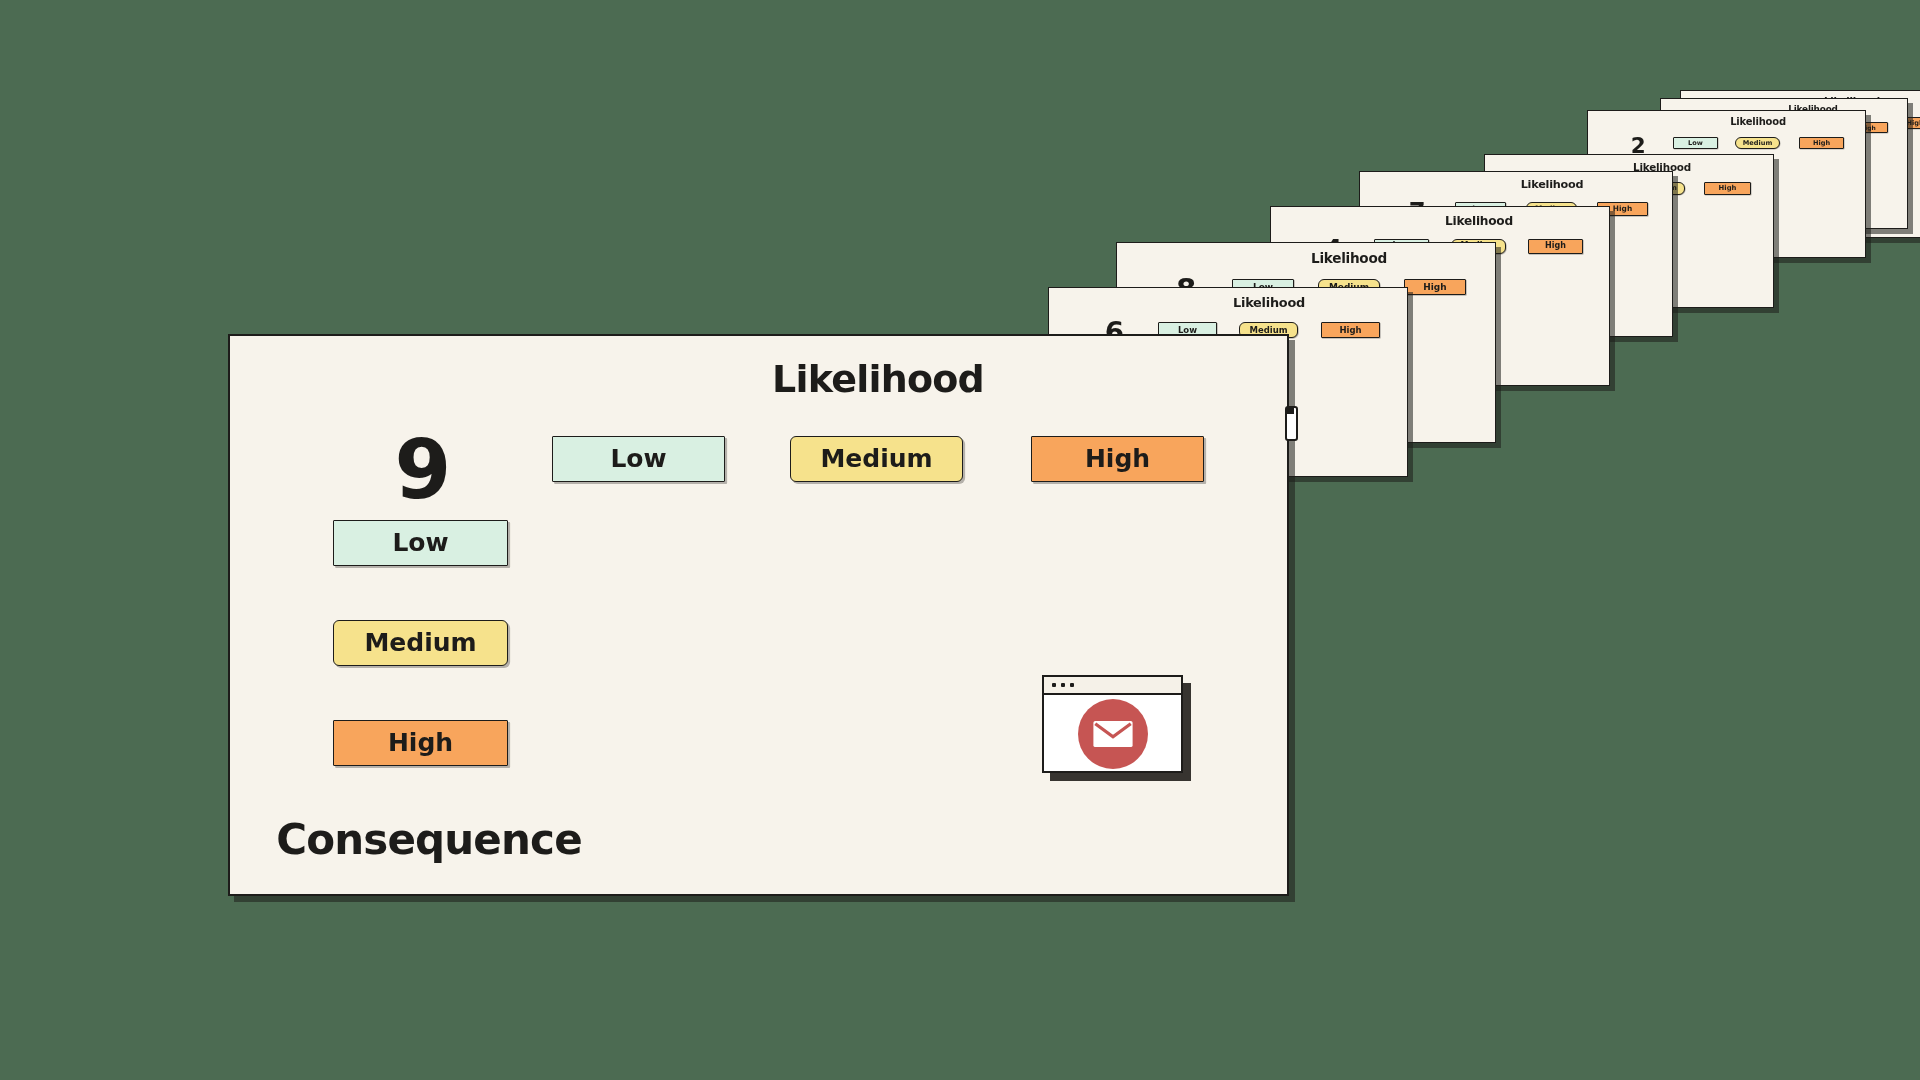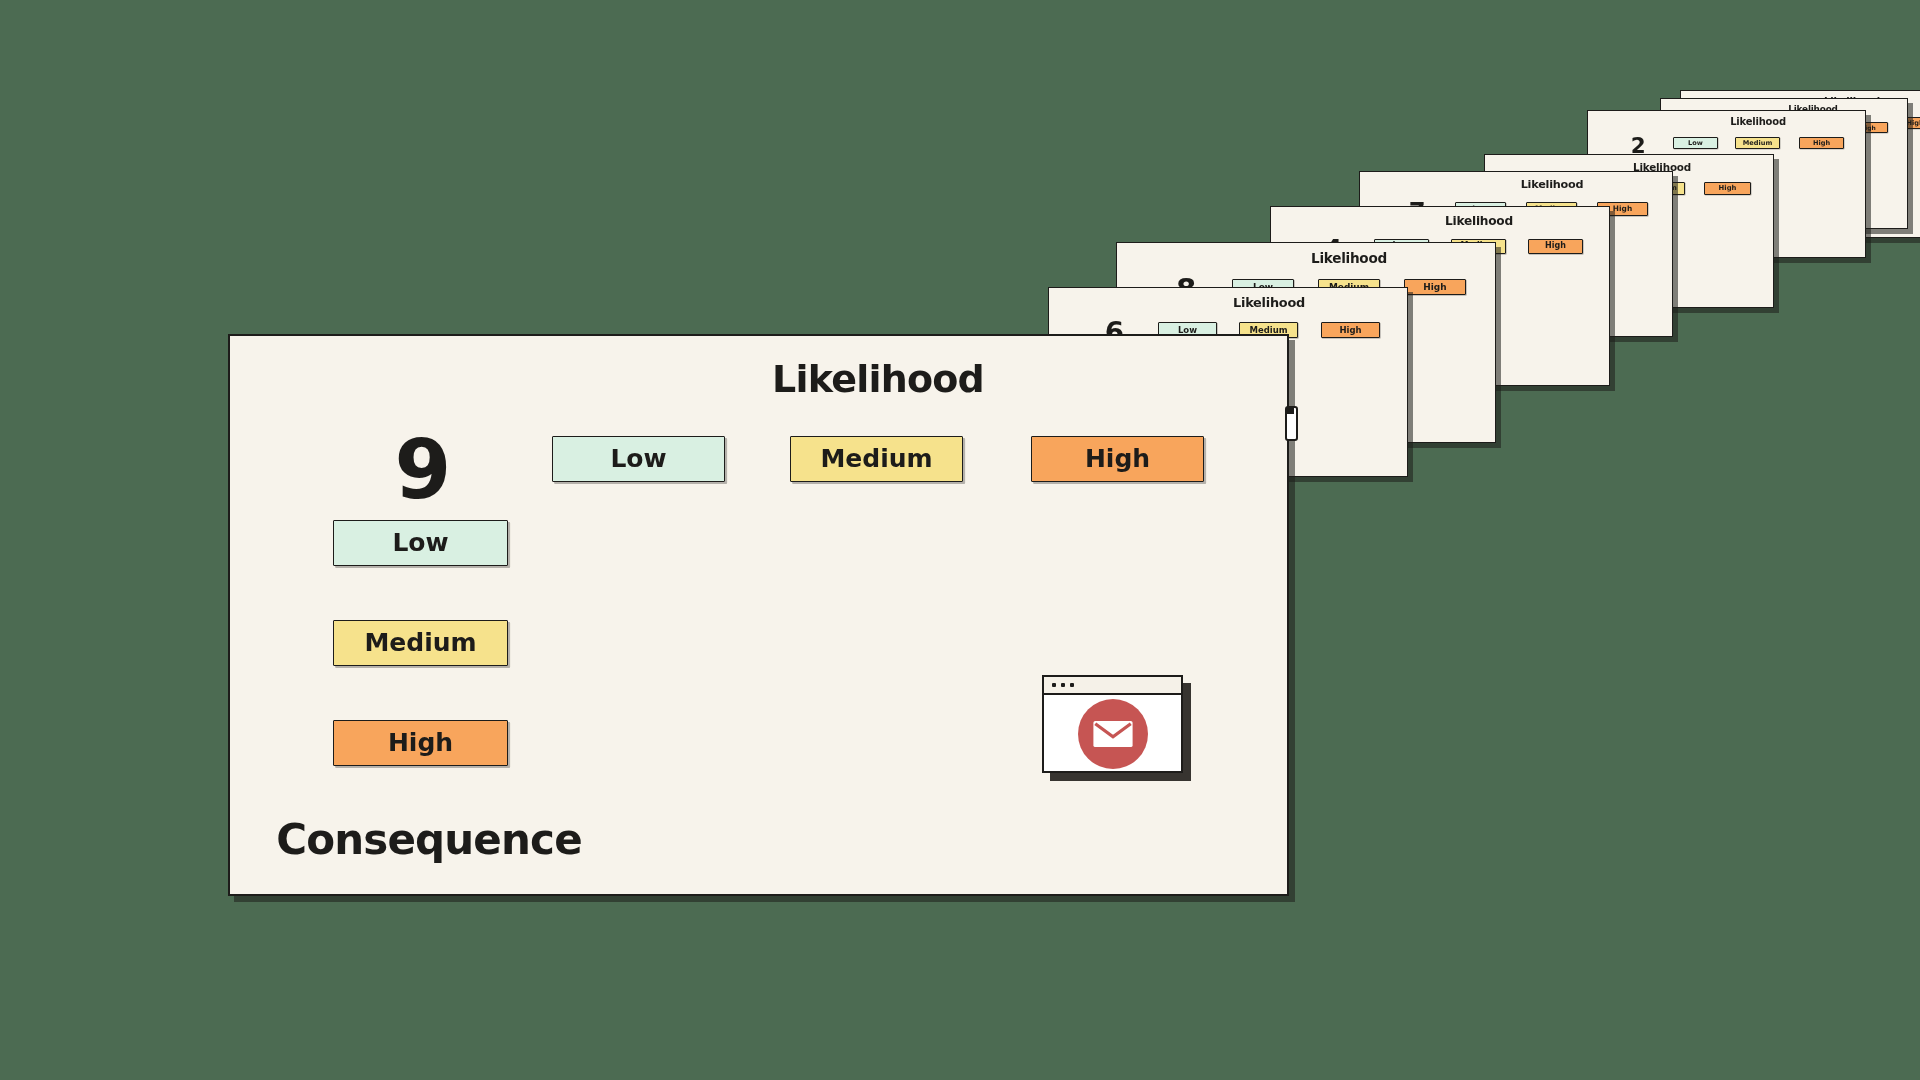--- a/index.html
+++ b/index.html
@@ -25,21 +25,21 @@
     font-weight:800;white-space:nowrap;color:var(--ink);
     letter-spacing:-0.02em;line-height:1;
   }
   .box{
     position:absolute;box-sizing:border-box;
     border-style:solid;border-color:var(--ink);
     display:flex;align-items:center;justify-content:center;
     font-weight:800;color:var(--ink);line-height:1;
     border-radius:1px;
   }
-  .box.low{background:var(--low);} .box.med{background:var(--med);} .box.high{background:var(--high);}
+  .box.low{background:var(--low);} .box.med{background:var(--med);border-radius:6px;} .box.high{background:var(--high);}
   #emailwin{
     position:absolute;background:var(--body);
     border:2px solid var(--ink);box-sizing:border-box;
     box-shadow:8px 8px 0 rgba(38,36,32,0.92);
   }
   #emailwin .bar{
     position:absolute;left:0;top:0;right:0;background:var(--bar);
     border-bottom:2px solid var(--ink);box-sizing:border-box;
     display:flex;align-items:center;gap:5px;padding-left:8px;
   }

